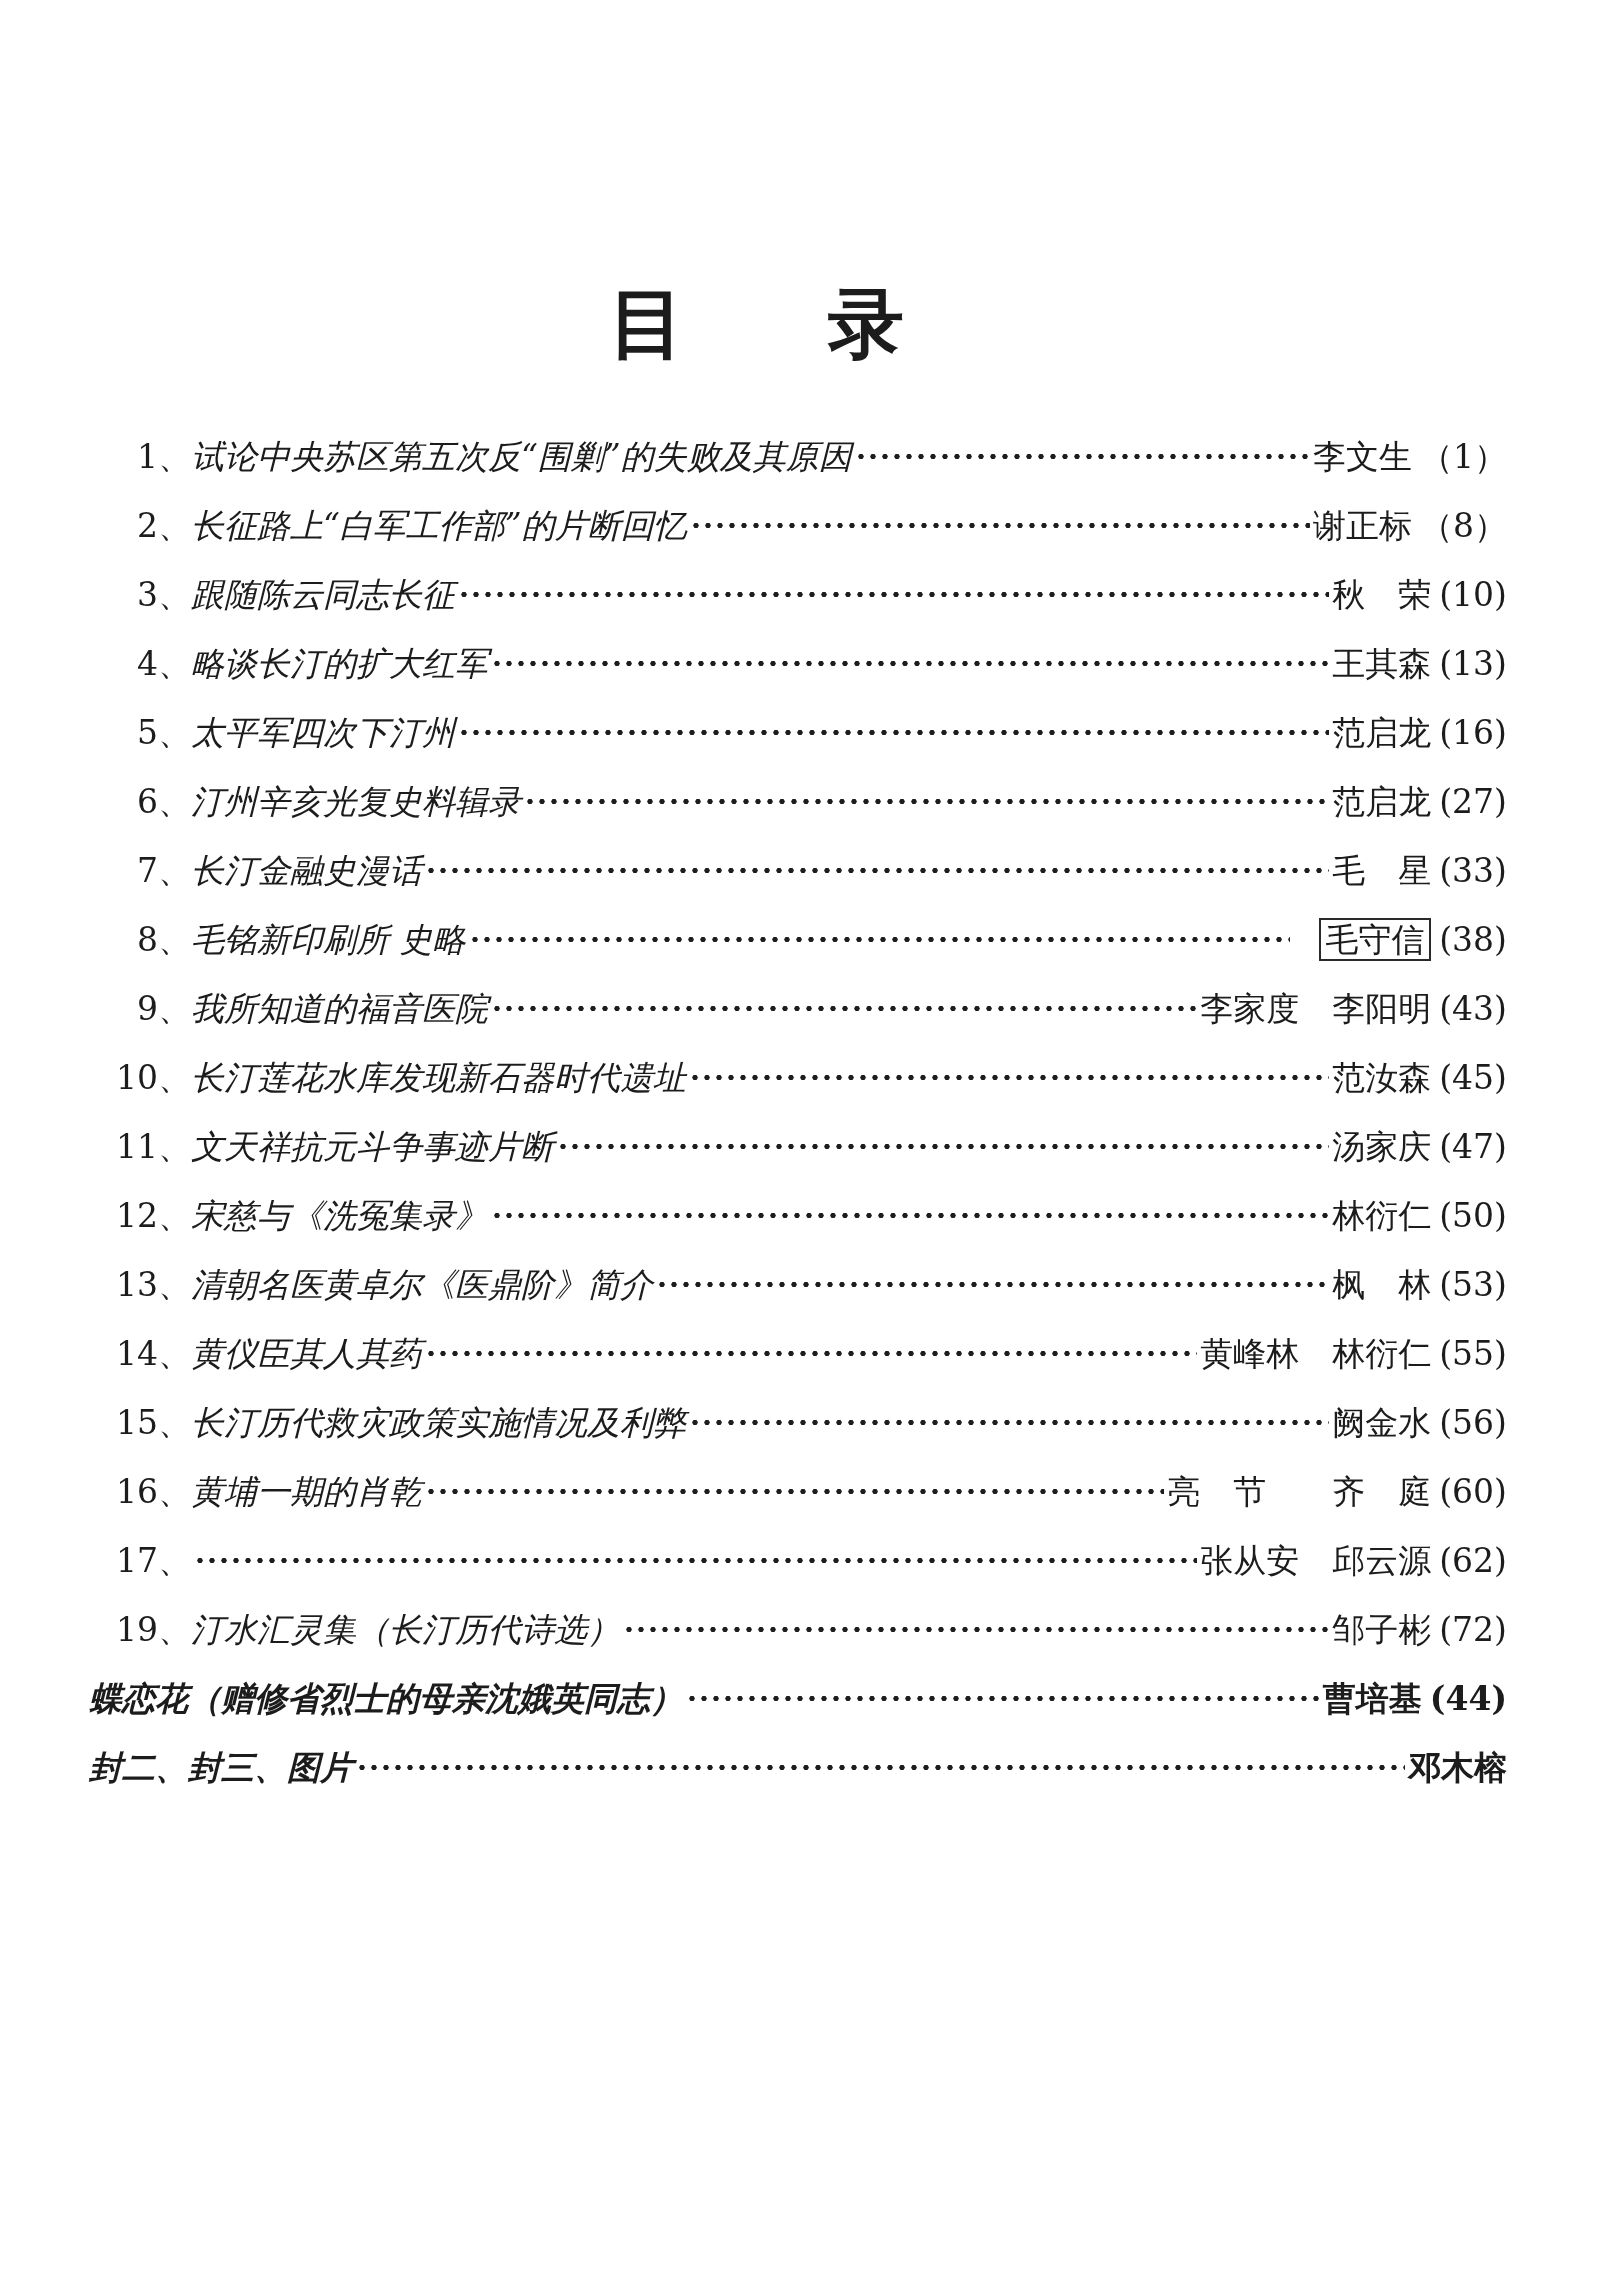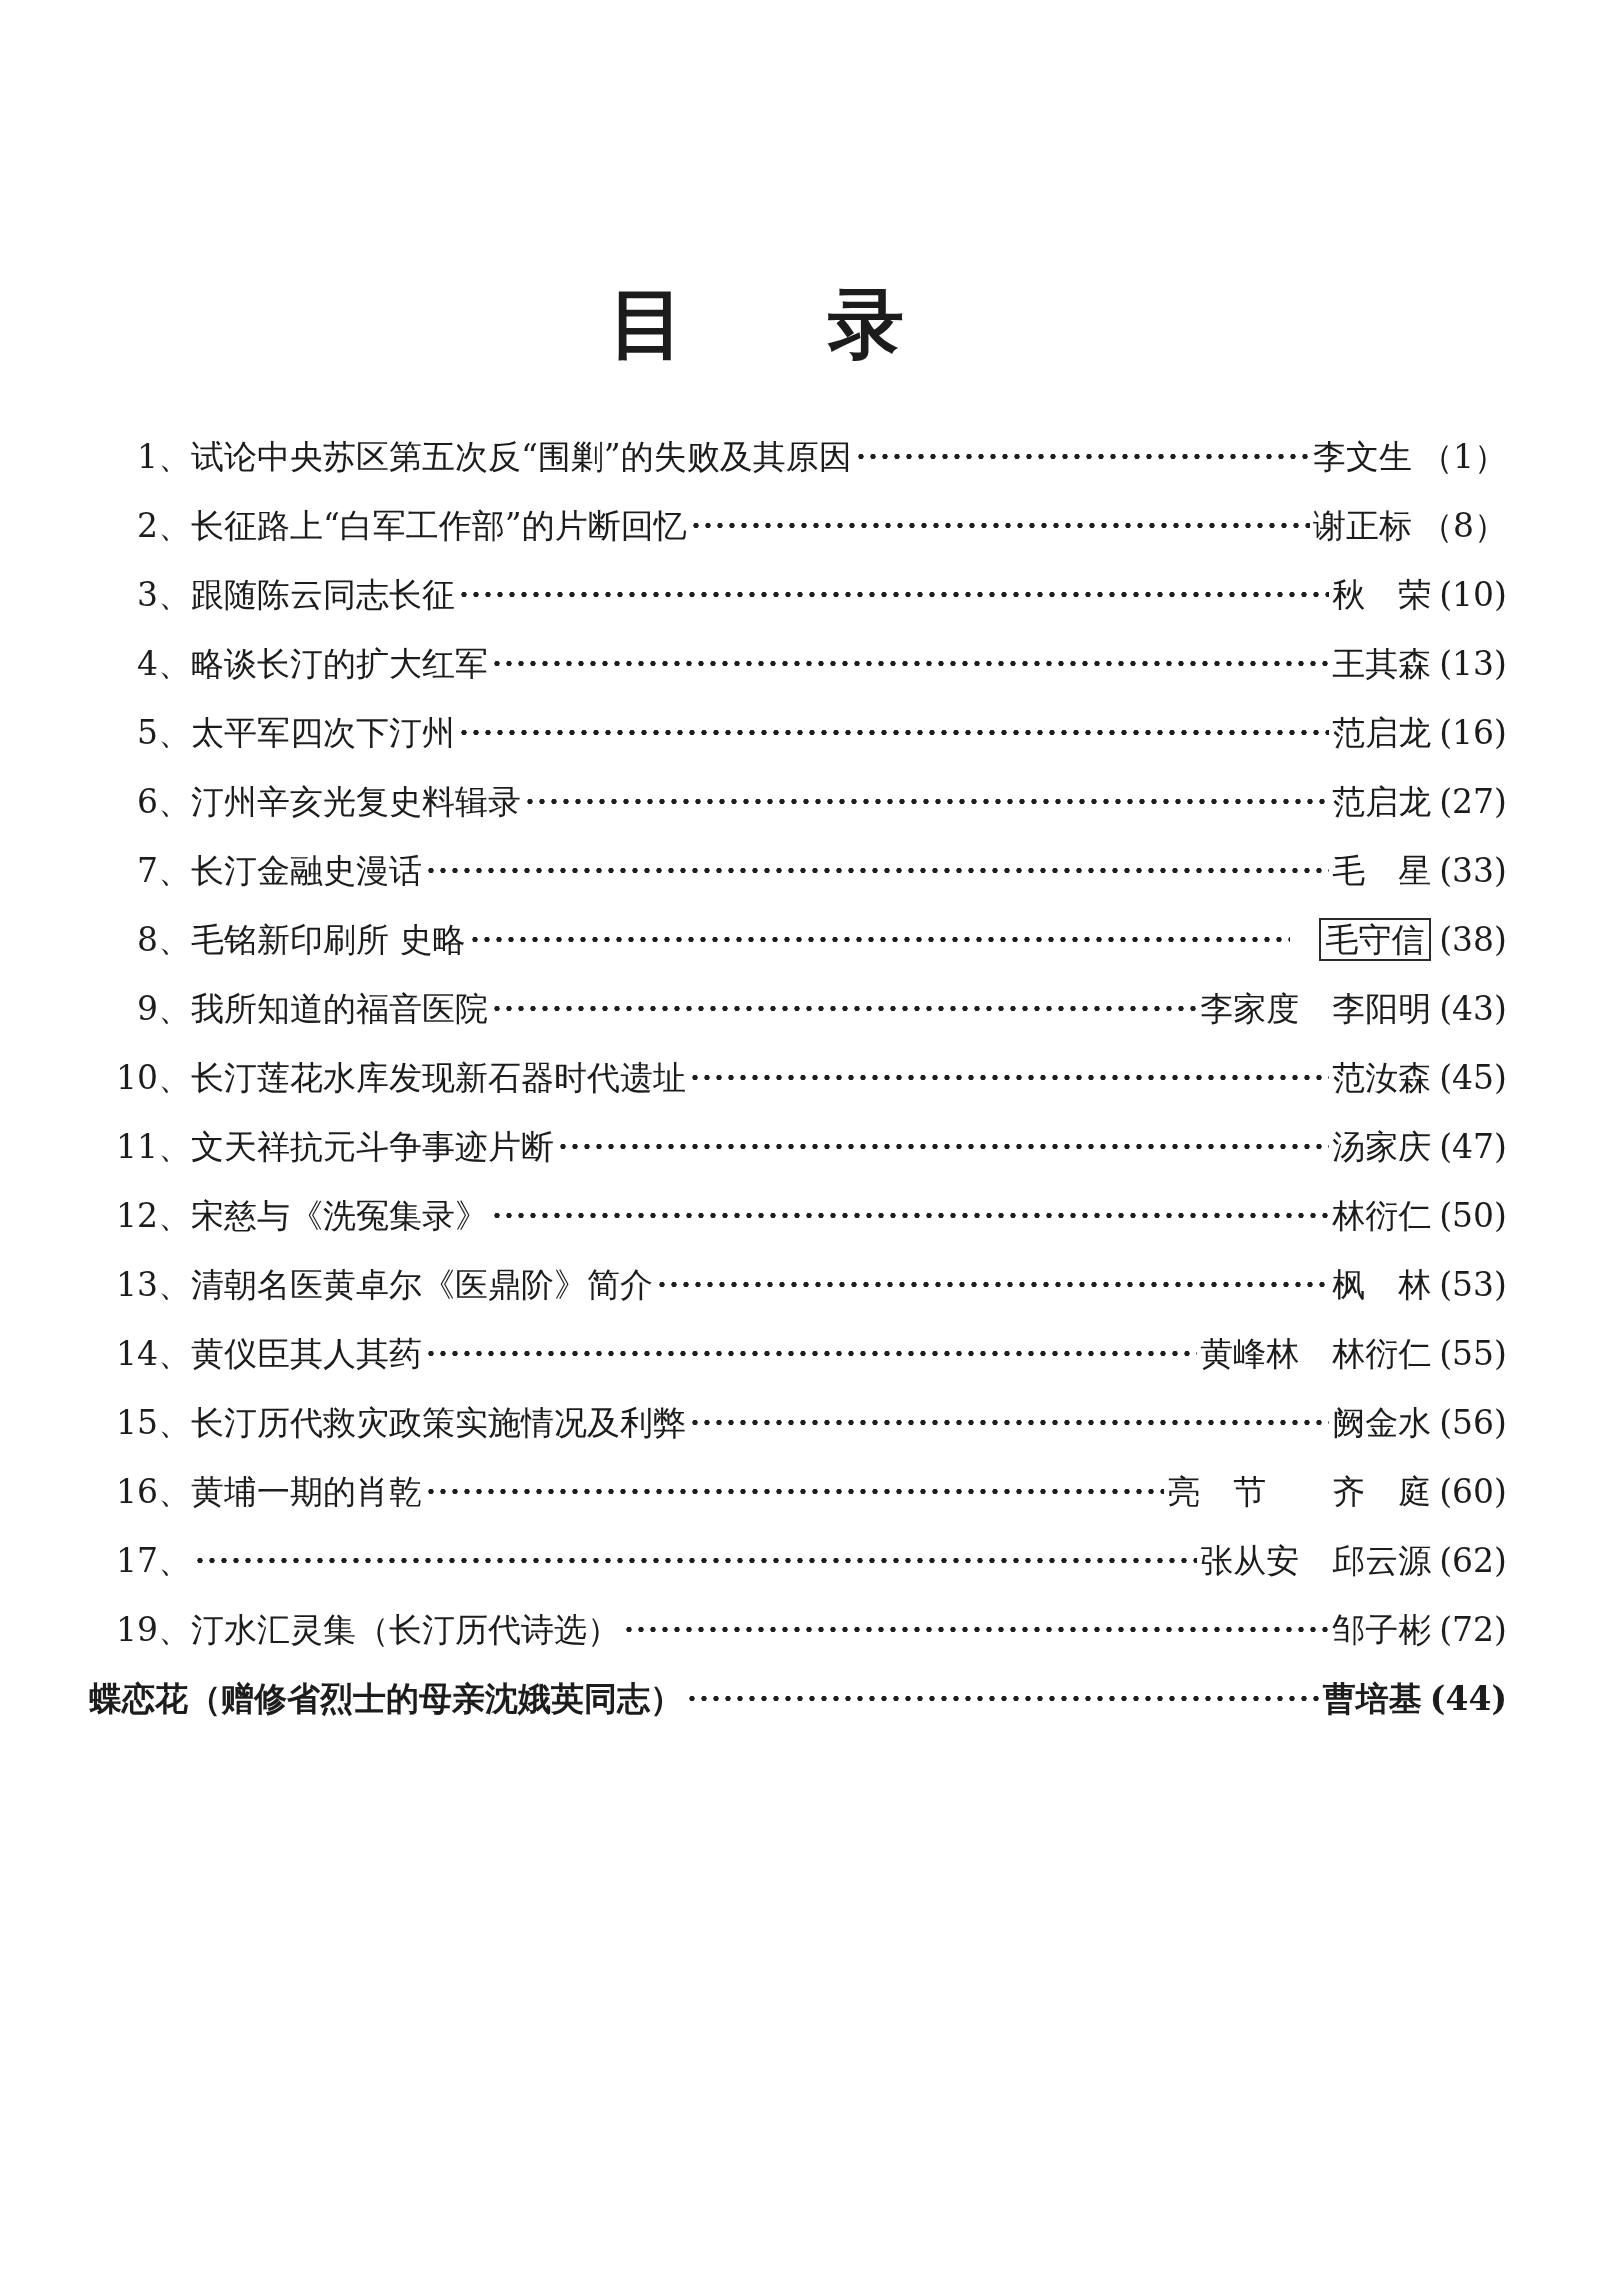--- a/index.html
+++ b/index.html
@@ -44,20 +44,21 @@
   .row.gap-before { margin-top: 32px; }
   .row.bold { font-weight: bold; }
   .num {
     flex: 0 0 auto;
     width: 102px;
     text-align: right;
   }
   .title-text {
     flex: 0 0 auto;
     white-space: pre;
+    font-style: italic;
   }
   .leader {
     flex: 1 1 auto;
     min-width: 24px;
     height: 37px;
     margin: 0 3.2px;
     background-image: radial-gradient(circle, #1d1d1d 2.4px, rgba(0,0,0,0) 2.9px);
     background-size: 12px 37px;
     background-repeat: repeat-x;
     background-position: left center;
@@ -214,15 +215,22 @@
     <span class="authors">邹子彬</span>
     <span class="pageno">(72)</span>
   </div>
       <div class="row bold no-num">
 
     <span class="title-text">蝶恋花（赠修省烈士的母亲沈娥英同志）</span>
     <span class="leader"></span>
     <span class="authors">曹培基</span>
     <span class="pageno">(44)</span>
   </div>
+      <div class="row bold no-num">
+
+    <span class="title-text">封二、封三、图片</span>
+    <span class="leader"></span>
+    <span class="authors">邓木榕</span>
+
+  </div>
     </div>
 </div>
 
 
 </body></html>

